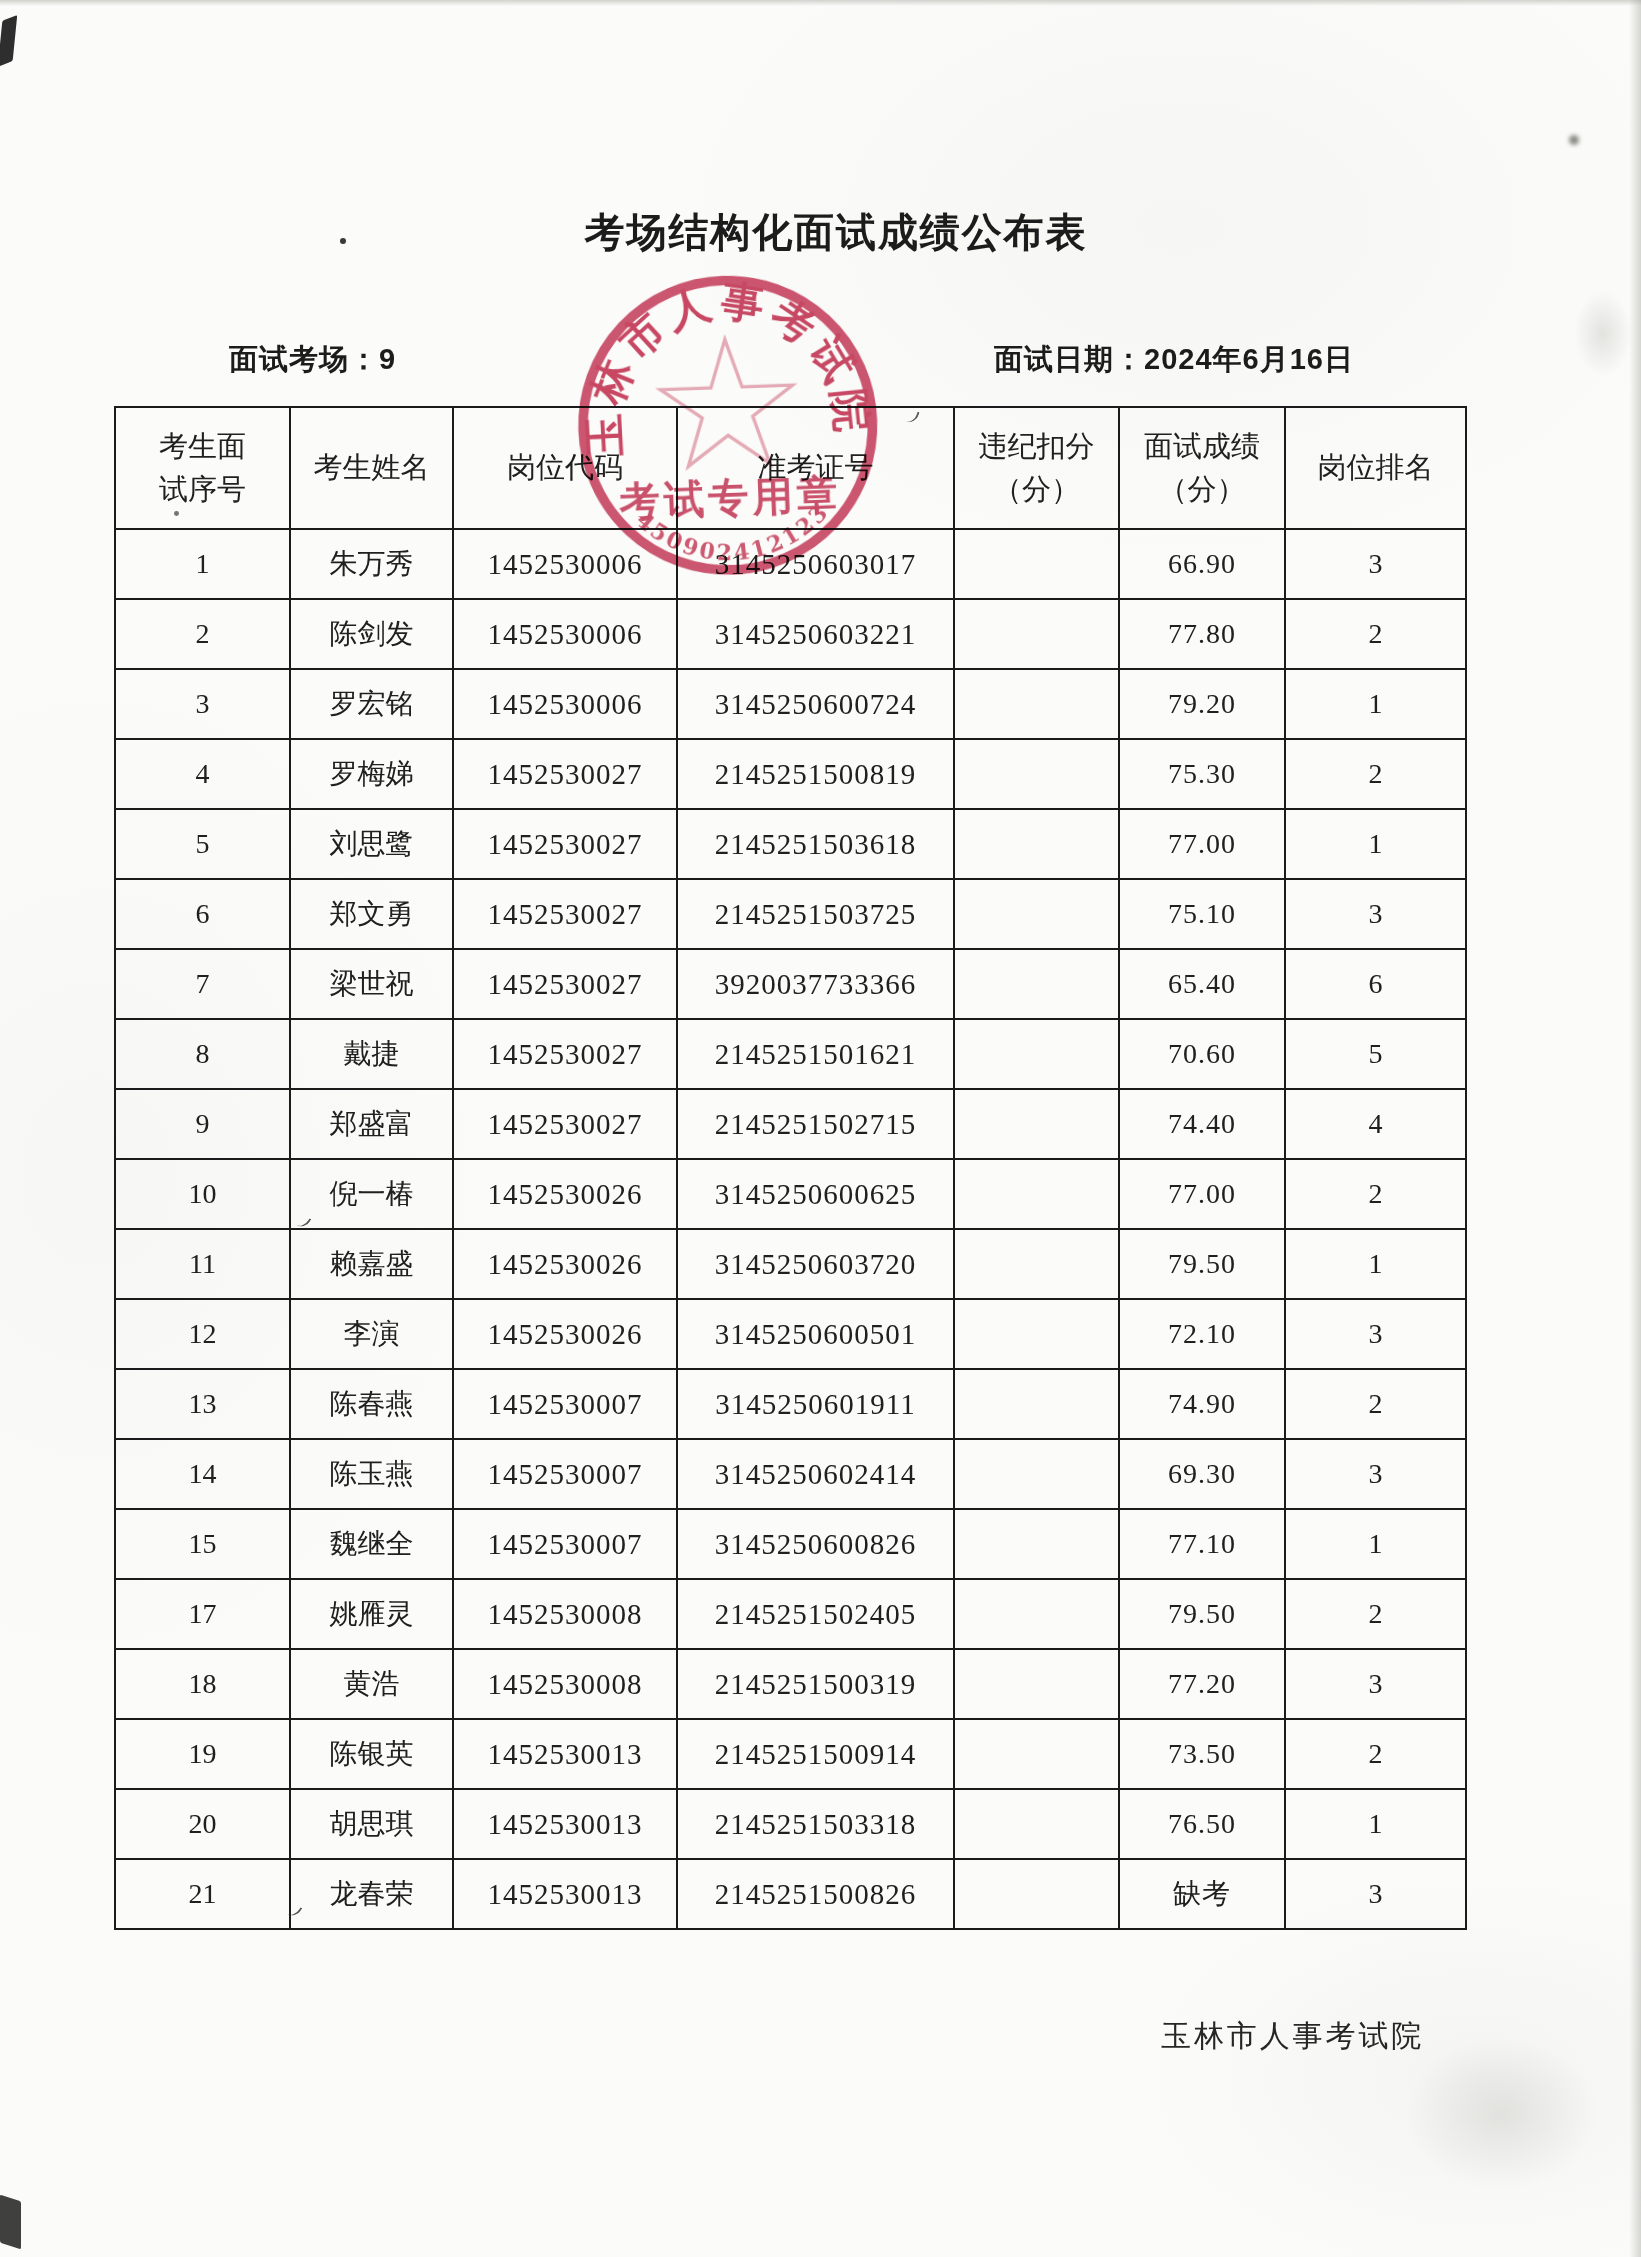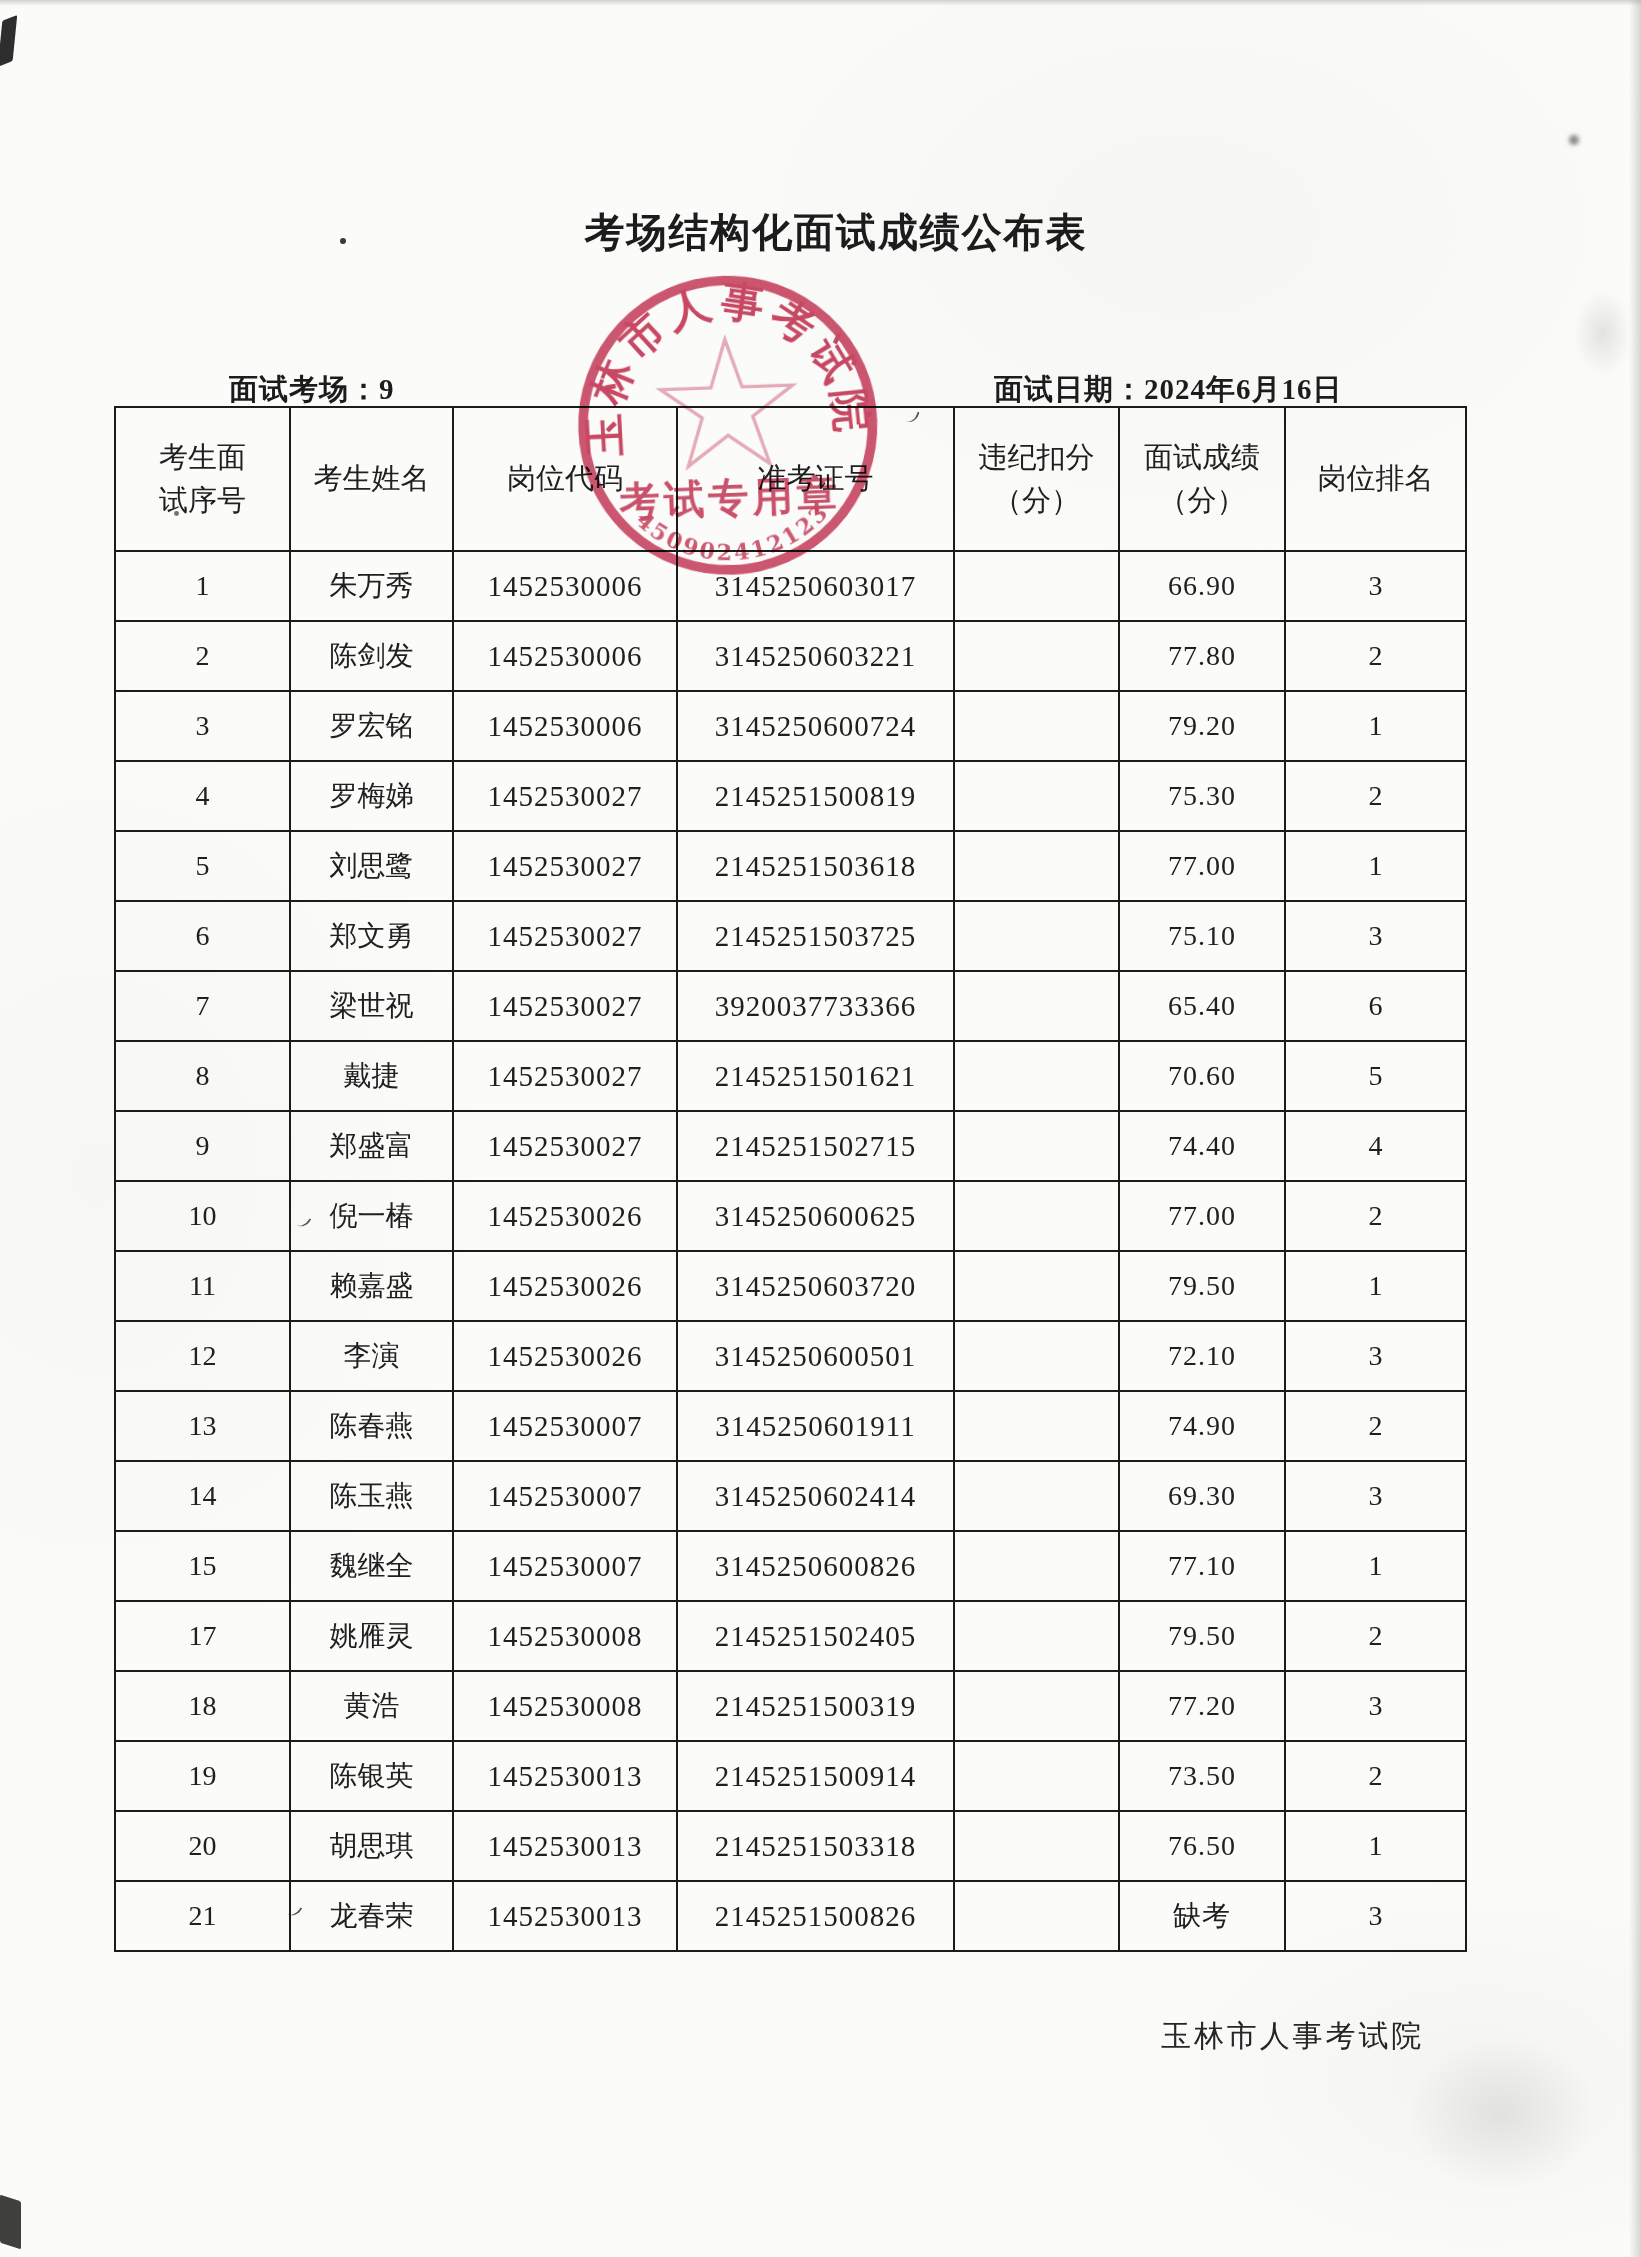--- a/index.html
+++ b/index.html
@@ -18,22 +18,22 @@
       radial-gradient(ellipse 483px 290px at 90% 92%, rgba(150,150,142,.07), transparent 70%),
       #fbfbf9;
   }
   
   .doc-title{
     position:absolute;left:792px;top:205px;transform:translateX(-50%);
     font-family:"Liberation Sans","DejaVu Sans",sans-serif;
     font-size:40px;font-weight:700;letter-spacing:1.9px;white-space:nowrap;margin-left:44px;
   }
   .meta-label{
-    position:absolute;top:370px;
-    font-family:Liberation Serif, serif;
+    position:absolute;top:340px;
+    font-family:Liberation Sans, sans-serif;
     font-size:29px;font-weight:700;letter-spacing:1px;white-space:nowrap;
   }
   #room-label{left:229px;}
   #date-label{left:994px;}
   
   table.score{
     position:absolute;left:114px;top:406px;width:1351px;
     border-collapse:collapse;table-layout:fixed;
     font-size:28px;
   }
@@ -42,21 +42,21 @@
   table.score col.c2{width:224px}
   table.score col.c3{width:277px}
   table.score col.c4{width:165px}
   table.score col.c5{width:166px}
   table.score col.c6{width:181px}
   table.score th, table.score td{
     border:2.9px solid var(--line);
     text-align:center;vertical-align:middle;
     padding:0;font-weight:normal;color:#202020;
   }
-  table.score thead tr{height:144px;}
+  table.score thead tr{height:122px;}
   table.score tbody tr{height:70px;}
   table.score th{font-size:29px;line-height:1.5;white-space:pre-line;}
   table.score td.c2, table.score td.c3{letter-spacing:1px;font-size:29px;}
   table.score td.c5{letter-spacing:1px;border-radius:17px;}
   
   .footer-sign{
     position:absolute;left:1161px;top:2016px;
     font-size:30px;letter-spacing:2.9px;white-space:nowrap;color:#262626;
   }
   

